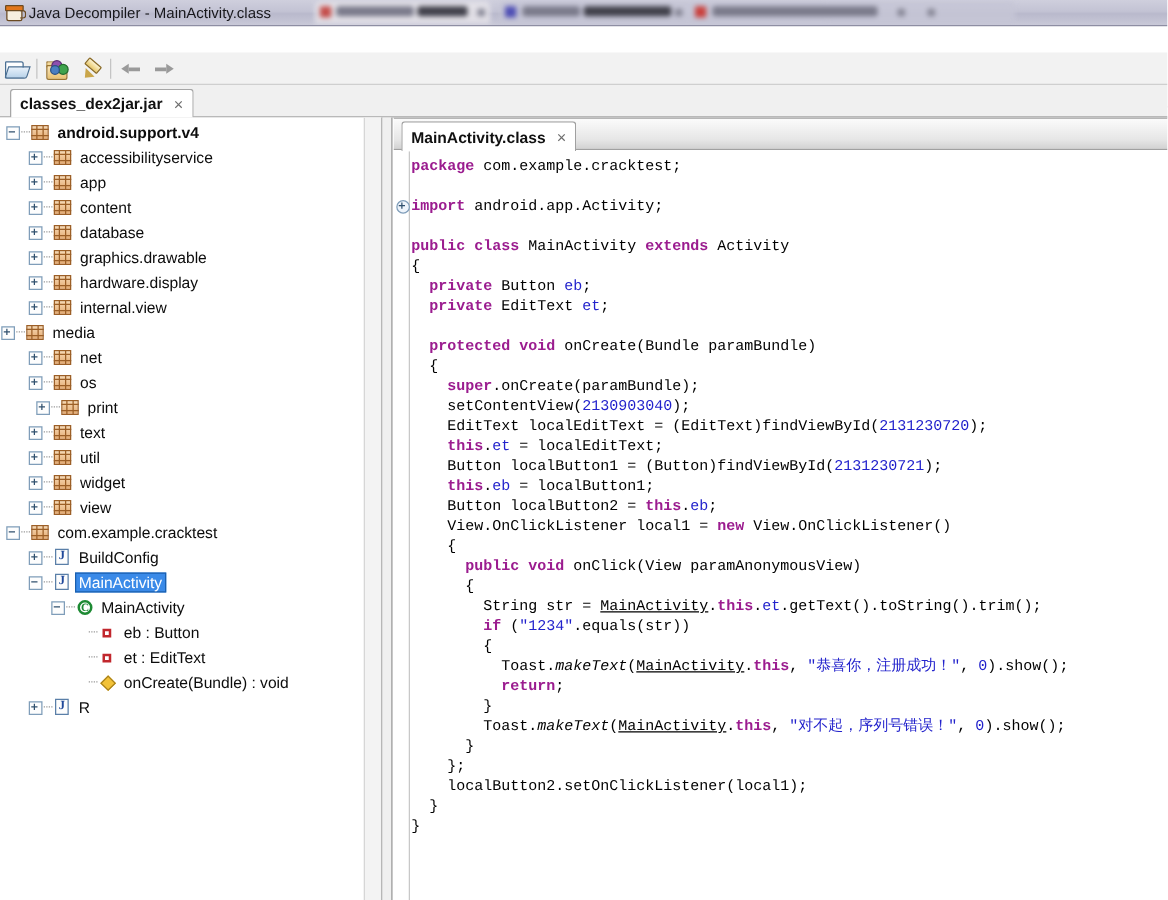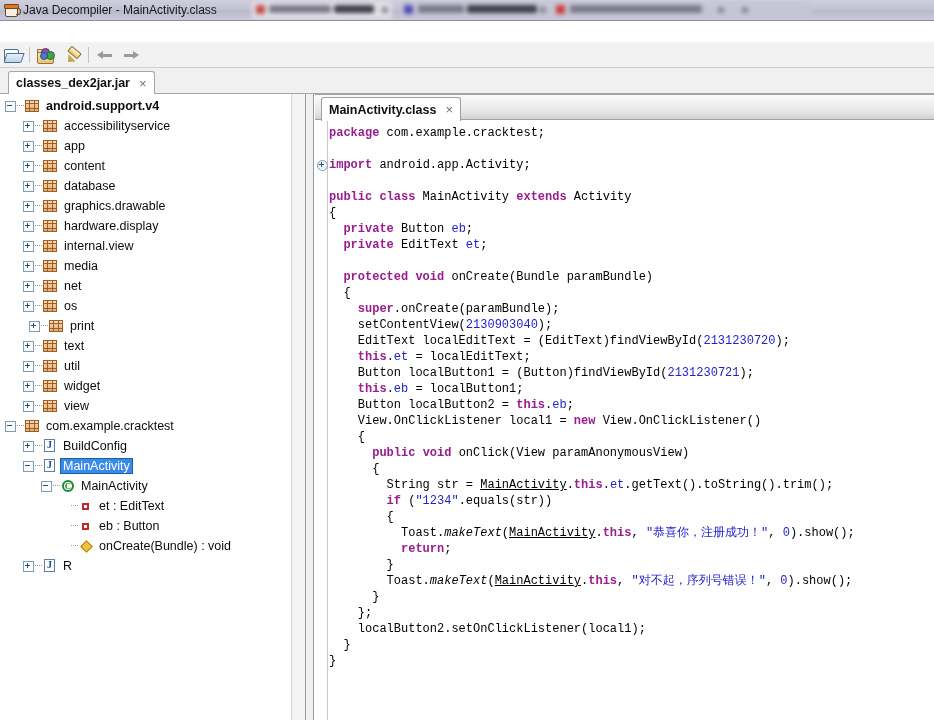--- a/index.html
+++ b/index.html
@@ -487,21 +487,21 @@
           <span class="dots"></span>
           <span class="ic-pkg">
             <span class="g"></span>
             <span class="gv1"></span>
             <span class="gv2"></span>
             <span class="gh1"></span>
             <span class="gh2"></span>
           </span>
           <span class="tlabel">internal.view</span>
         </div>
-        <div class="tnode" style="padding-left: 22px;">
+        <div class="tnode" style="">
           <span class="tw">
             <span class="box"></span>
             <span class="h"></span>
             <span class="v"></span>
           </span>
           <span class="dots"></span>
           <span class="ic-pkg">
             <span class="g"></span>
             <span class="gv1"></span>
             <span class="gv2"></span>
@@ -673,29 +673,29 @@
             <span class="g2">C</span>
           </span>
           <span class="tlabel">MainActivity</span>
         </div>
         <div class="tnode" style="padding-left: 58px;">
           <span class="tw"></span>
           <span class="dots"></span>
           <span class="ic-field">
             <span class="sq"></span>
           </span>
-          <span class="tlabel">et : EditText</span>
+          <span class="tlabel">eb : Button</span>
         </div>
         <div class="tnode" style="padding-left: 58px;">
           <span class="tw"></span>
           <span class="dots"></span>
           <span class="ic-field">
             <span class="sq"></span>
           </span>
-          <span class="tlabel">eb : Button</span>
+          <span class="tlabel">et : EditText</span>
         </div>
         <div class="tnode" style="padding-left: 58px;">
           <span class="tw"></span>
           <span class="dots"></span>
           <span class="ic-method">
             <span class="dia"></span>
           </span>
           <span class="tlabel">onCreate(Bundle) : void</span>
         </div>
         <div class="tnode" style="padding-left: 22px;">

